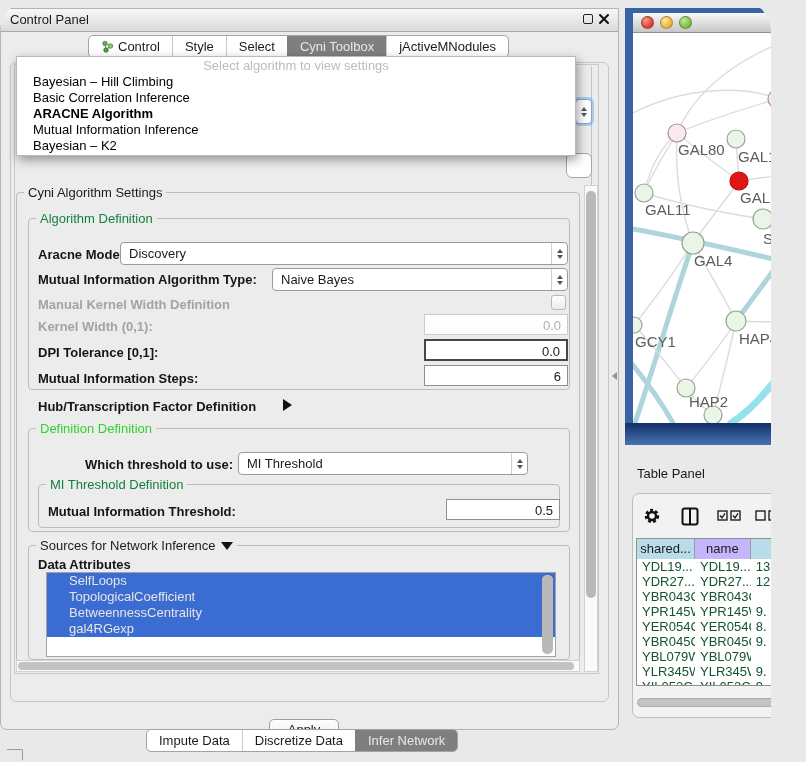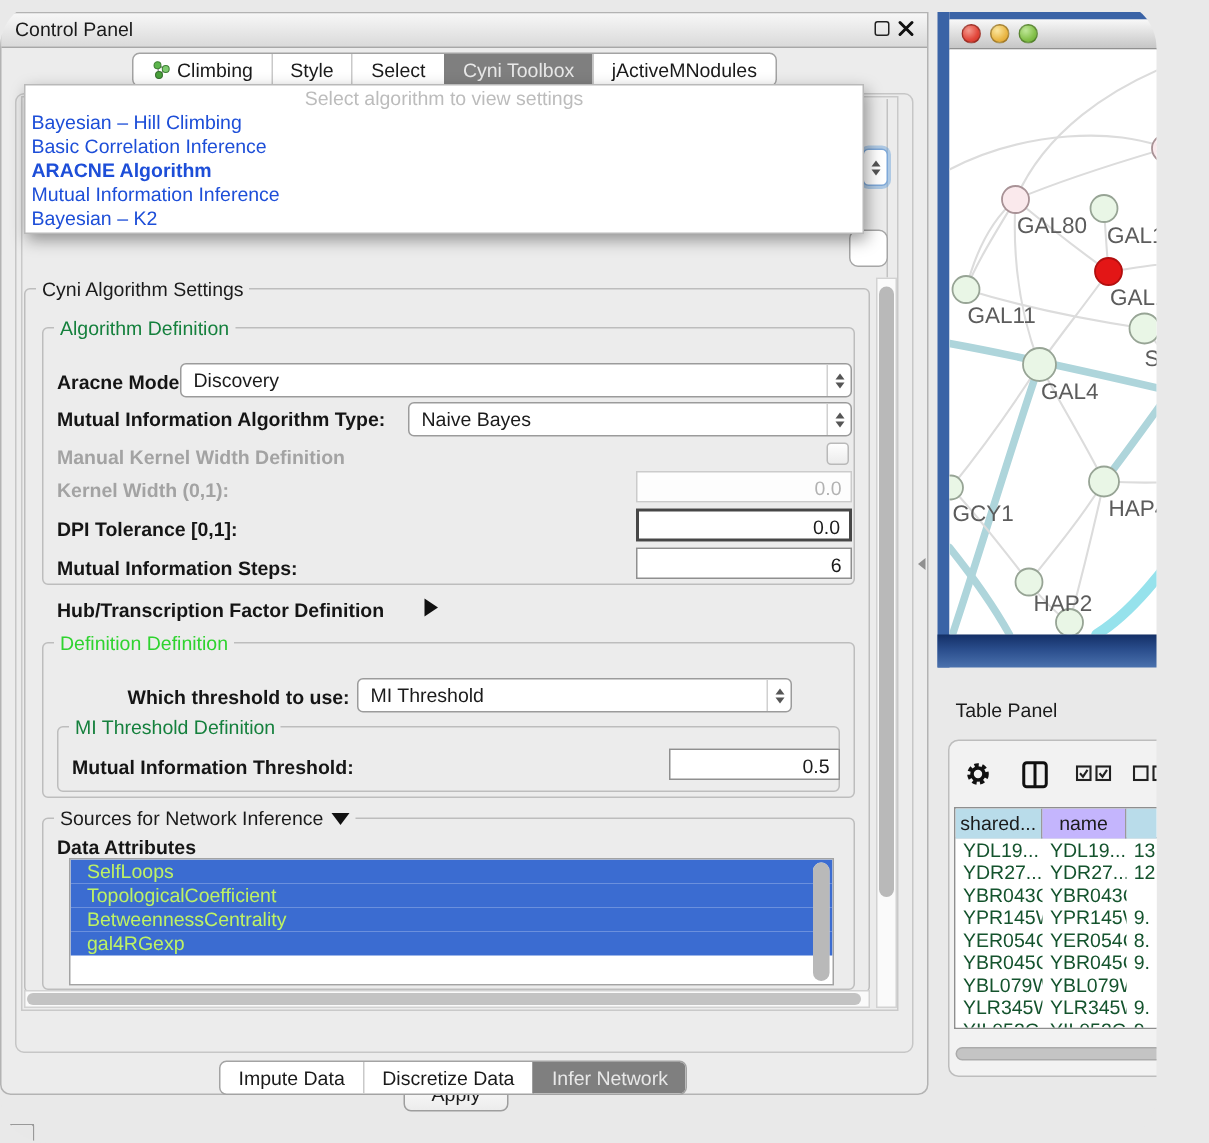--- a/index.html
+++ b/index.html
@@ -16,39 +16,39 @@
   #cp-title{left:10px;top:12px;font-size:13px;color:#1a1a1a;}
   #cp-float{left:583px;top:14px;width:10px;height:10px;border:1.5px solid #222;border-radius:2px;}
   #cp-close{left:598px;top:13px;width:12px;height:12px;}
 
   .seg{display:flex;align-items:stretch;height:23px;background:#fff;border:1px solid #a3a3a3;
       border-radius:5px;overflow:hidden;font-size:13px;}
   .seg-item{display:flex;align-items:center;gap:4px;padding:0 12px;color:#1a1a1a;cursor:default;}
   .seg-item + .seg-item{border-left:1px solid #c9c9c9;}
   .seg-item.sel{background:#7f7f7f;color:#e8e8e8;border-left-color:#7f7f7f;}
   #cp-tabs{left:88px;top:35px;}
-  #bottom-tabs{left:146px;top:707px;text-align:right;}
+  #bottom-tabs{left:146px;top:729px;text-align:right;}
 
   #cp-card{left:10px;top:62px;width:599px;height:640px;background:#ececec;
       border:1px solid #c6c6c6;border-radius:6px;}
   #cp-viewport{left:14px;top:64px;width:585px;height:610px;background:#ececec;
       border:1px solid #c9c9c9;}
 
   
   #frag-vline{left:591px;top:66px;width:1px;height:124px;background:#c2c2c2;}
   #frag-spinner{left:575px;top:99px;width:17px;height:25px;background:#fff;border:1px solid #7ea8d8;
       border-radius:4px;box-shadow:0 0 0 2px rgba(100,160,220,.45);display:flex;flex-direction:column;
       align-items:center;justify-content:center;}
   #frag-combo{left:566px;top:153px;width:26px;height:25px;background:#fff;border:1px solid #a6a6a6;border-radius:6px;}
 
   
   #algo-popup{left:16px;top:56px;width:560px;background:#fff;border:1px solid #b9b9b9;
       box-shadow:2px 4px 10px rgba(0,0,0,.38);z-index:50;padding-bottom:1px;}
   .popup-header{height:17px;line-height:17px;text-align:center;color:#bcbcbc;font-size:13px;}
-  .popup-item{height:16px;line-height:16px;padding-left:4px;font-size:13px;color:#1d4ed8;}
+  .popup-item{height:16px;line-height:16px;padding-left:16px;font-size:13px;color:#000000;}
   .popup-item.bold{font-weight:bold;}
 
   
   .groupbox{position:absolute;border:1px solid #bdbdbd;border-radius:4px;}
   .gb-title{position:absolute;top:-8px;left:7px;background:#ececec;padding:0 4px;font-size:13px;
       white-space:nowrap;display:flex;align-items:center;gap:5px;}
   .gb-title.blue{color:#15803d;}
   .gb-title.green{color:#2fd32f;}
 
   #settings-group{left:16px;top:192px;width:564px;height:470px;}
@@ -85,21 +85,21 @@
   #manual-kernel-cb{left:551px;top:295px;width:15px;height:15px;border:1px solid #b9b9b9;
       border-radius:3px;background:linear-gradient(#fefefe,#ececec);}
 
   #hub-label{left:38px;top:399px;font-weight:bold;}
   #hub-arrow{left:283px;top:399px;width:0;height:0;border-top:6px solid transparent;
       border-bottom:6px solid transparent;border-left:9px solid #111;}
   .tri-down{width:0;height:0;border-left:6px solid transparent;border-right:6px solid transparent;
       border-top:8px solid #111;}
 
   #attr-list{left:46px;top:572px;width:510px;height:85px;background:#fff;border:1px solid #a3a3a3;overflow:hidden;}
-  .attr-item{height:16px;line-height:16px;padding-left:11px;color:#bef264;font-size:13px;background:#3b6cd1;}
+  .attr-item{height:16px;line-height:16px;padding-left:22px;color:#e5e5e5;font-size:13px;background:#3b6cd1;}
   #attr-sb{position:absolute;right:2px;top:2px;width:11px;height:79px;background:#f2f2f2;border-radius:6px;}
   #attr-sb-thumb{position:absolute;left:0;top:0;width:11px;height:79px;background:#b9b9b9;border-radius:6px;}
 
   
   #v-scrollbar{left:584px;top:185px;width:14px;height:487px;background:#fafafa;border:1px solid #d2d2d2;}
   #v-thumb{left:586px;top:191px;width:10px;height:407px;background:#b9b9b9;border-radius:6px;}
   #h-scrollbar{left:16px;top:660px;width:564px;height:12px;background:#fafafa;border:1px solid #d2d2d2;}
   #h-thumb{left:18px;top:662px;width:556px;height:8px;background:#c3c3c3;border-radius:5px;}
 
   #apply-button{left:269px;top:675px;width:70px;height:22px;background:linear-gradient(#fefefe,#ececec);
@@ -157,21 +157,21 @@
   <div class="abs seg" id="cp-tabs">
       <div class="seg-item">
         <svg width="13" height="13" viewBox="0 0 13 13">
           <line x1="4" y1="3.5" x2="9.5" y2="6" stroke="#999"></line>
           <line x1="4" y1="3.5" x2="5" y2="10" stroke="#999"></line>
           <line x1="9.5" y1="6" x2="5" y2="10" stroke="#999"></line>
           <circle cx="4" cy="3.5" r="2.3" fill="#5cb54c" stroke="#3f7f35" stroke-width=".7"></circle>
           <circle cx="9.5" cy="6" r="2.3" fill="#7ecb70" stroke="#3f7f35" stroke-width=".7"></circle>
           <circle cx="5" cy="10" r="2.3" fill="#49a13b" stroke="#336d2b" stroke-width=".7"></circle>
         </svg>
-        <span>Climbing</span>
+        <span>Control</span>
       </div>
       <div class="seg-item">
         <span>Style</span>
       </div>
       <div class="seg-item">
         <span>Select</span>
       </div>
       <div class="seg-item sel">
         <span>Cyni Toolbox</span>
       </div>

